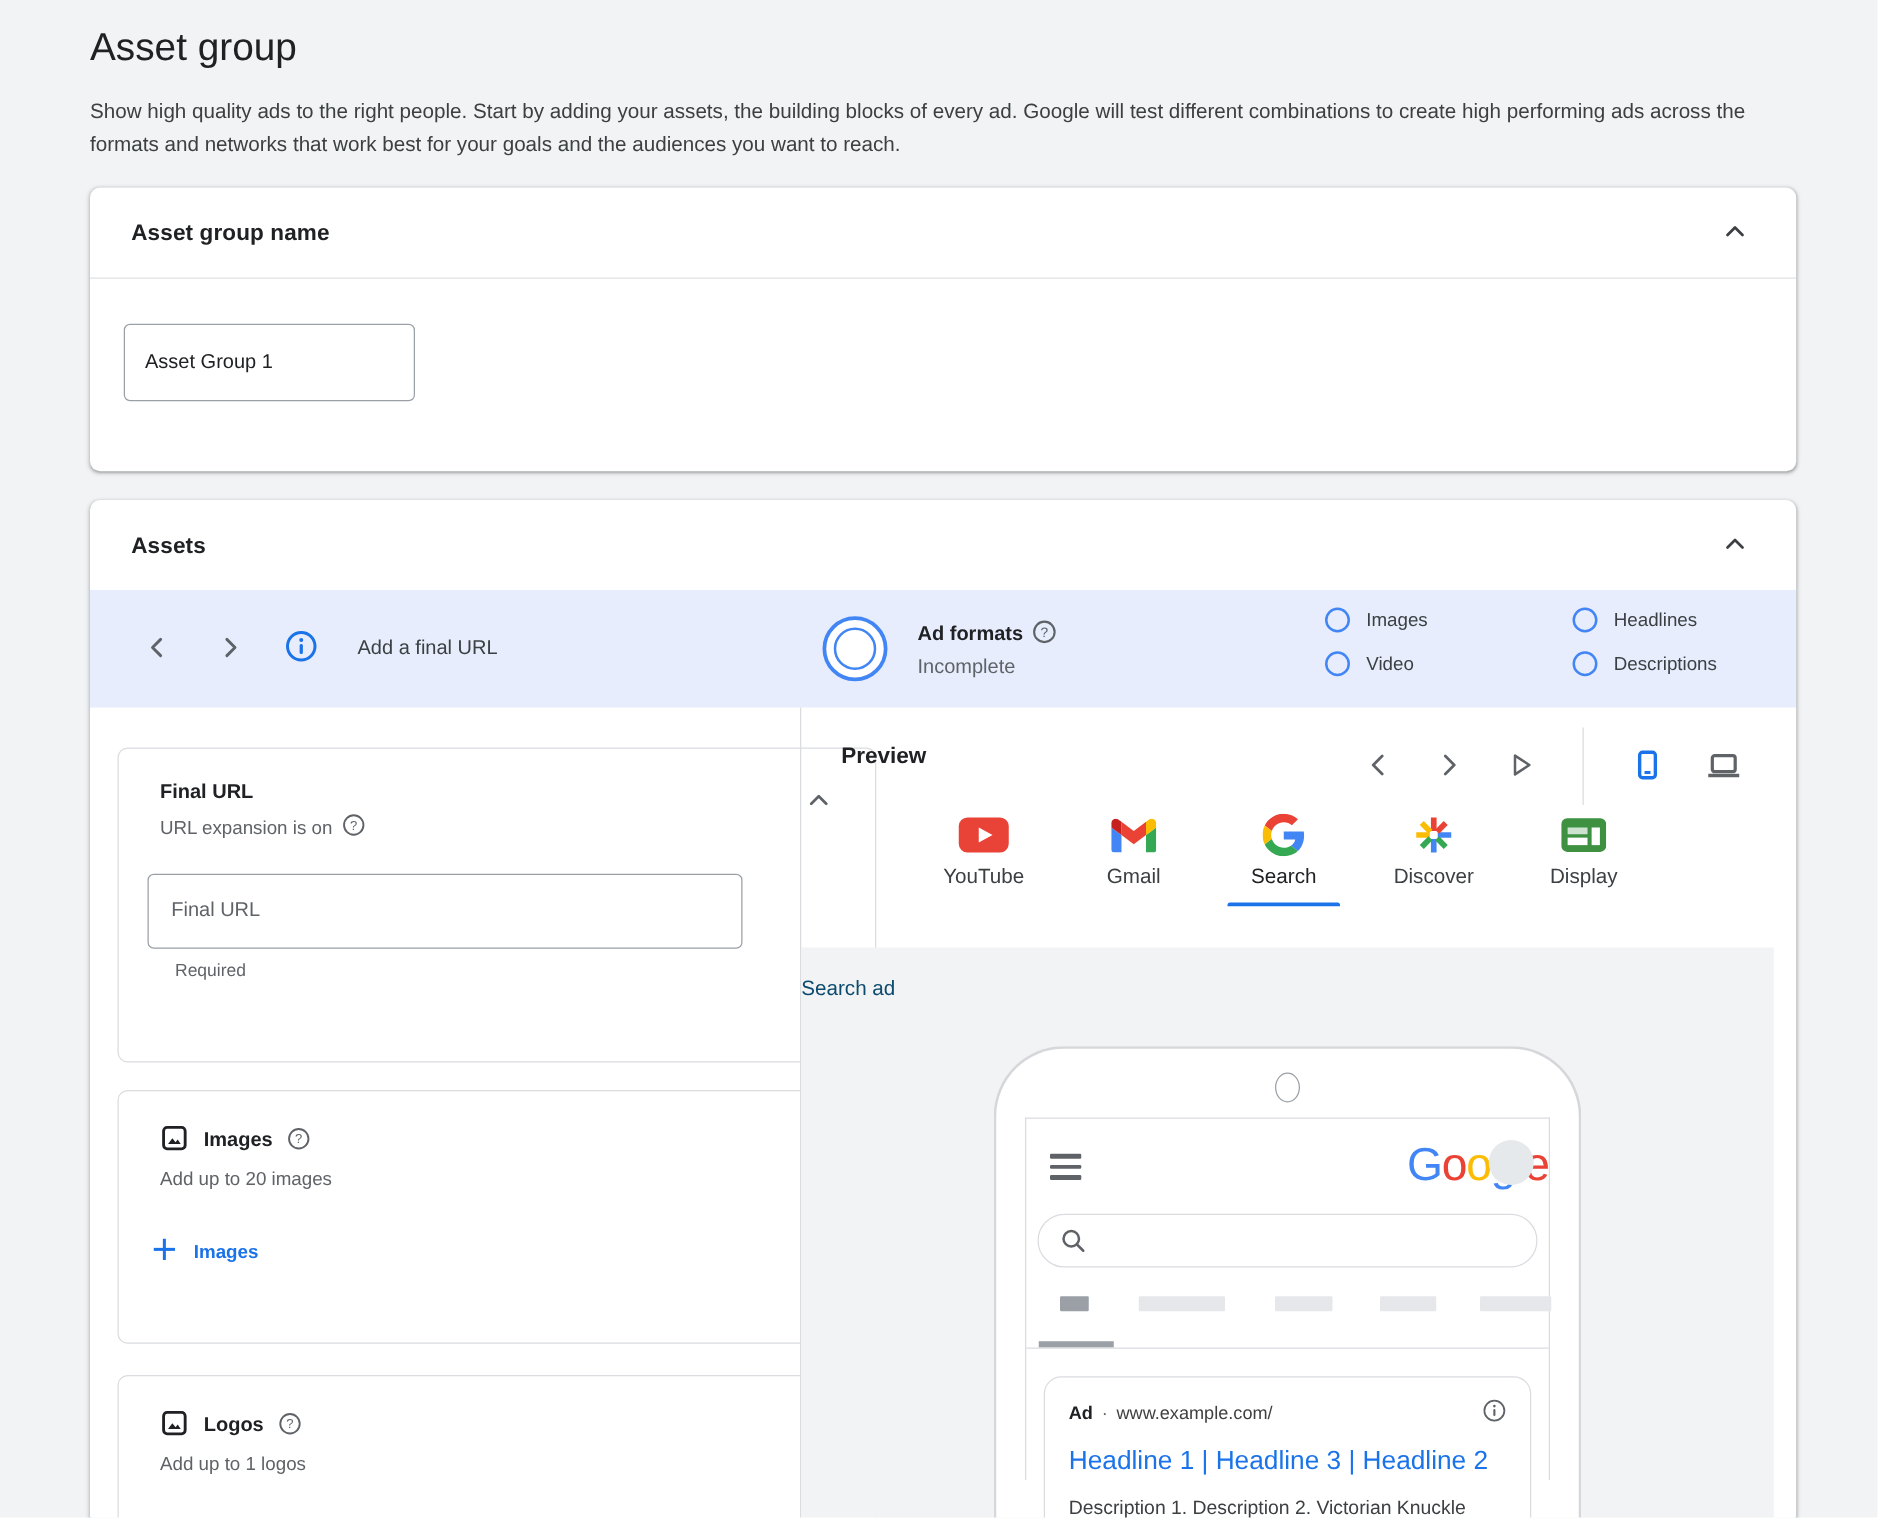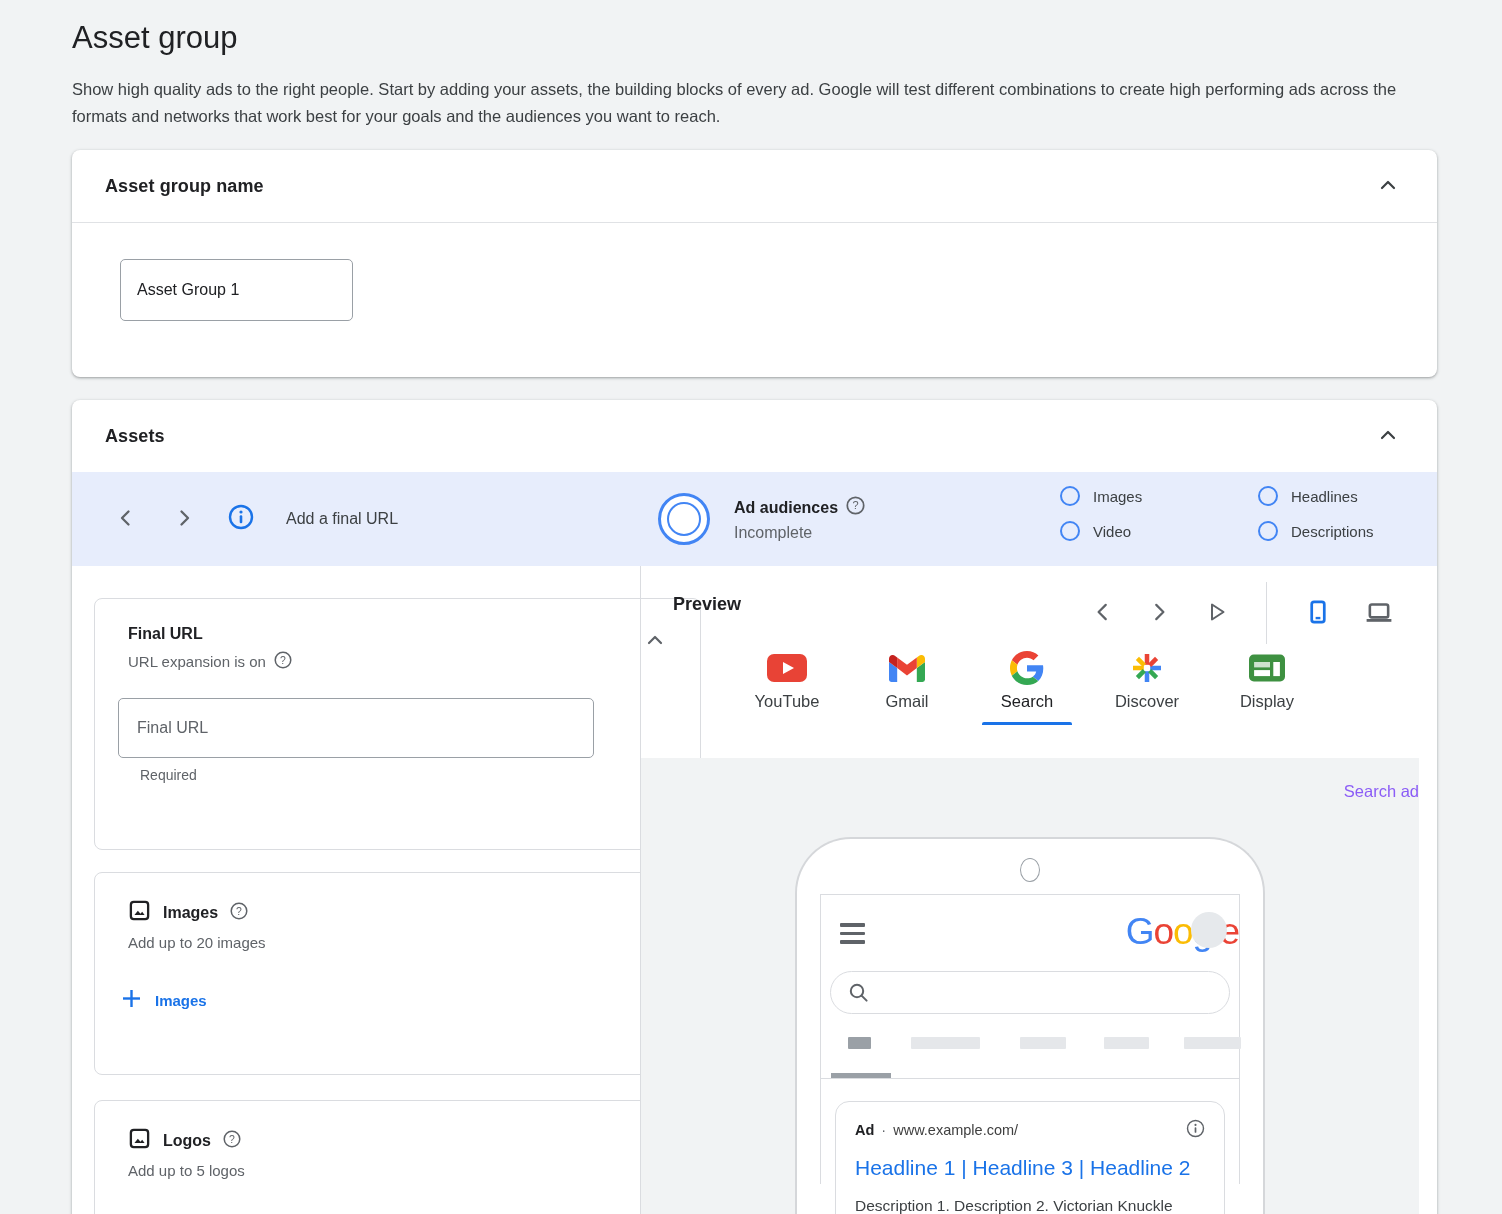--- a/index.html
+++ b/index.html
@@ -13,21 +13,21 @@
   .card { position:absolute; left:72px; width:1365px; background:#fff; border-radius:8px;
           box-shadow:0 1px 2px rgba(60,64,67,.3), 0 1px 3px 1px rgba(60,64,67,.15); }
   .name-card { top:150px; height:227px; }
   .assets-card { top:400px; height:880px; overflow:hidden; }
 
   .card-header { height:72px; display:flex; align-items:center; justify-content:space-between; padding:0 34px 0 33px; }
   .card-header .hd-title { font-size:18px; font-weight:700; color:#202124; letter-spacing:.1px; }
   .icon-btn { background:none; border:none; cursor:pointer; display:flex; align-items:center; justify-content:center; padding:4px; }
   .hdivider { height:1px; background:#e0e2e5; }
 
-  .name-body { padding:36px 48px; }
+  .name-body { padding:36px 27px; }
   .name-input { width:233px; height:62px; border:1px solid #9aa0a6; border-radius:5px; padding:0 16px;
                 font-size:16px; color:#202124; font-family:"Liberation Sans", sans-serif; background:#fff; }
 
   
   .toolbar { position:relative; height:94px; background:#e7edfc; }
   .tb-left { position:absolute; left:40px; top:0; height:94px; display:flex; align-items:center; gap:30px; }
   .tb-label { font-size:16px; color:#3c4043; margin-left:2px; }
   .tb-strength { position:absolute; left:586px; top:0; height:94px; display:flex; align-items:center; gap:24px; }
   .gauge { width:52px; height:52px; border-radius:50%; border:3px solid #4285f4; background:#fff; display:flex; align-items:center; justify-content:center; }
   .gauge-inner { width:34px; height:34px; border-radius:50%; border:2px solid #4285f4; background:#fff; }
@@ -69,21 +69,21 @@
   .ptab .ptab-icon { height:40px; display:flex; align-items:center; justify-content:center; }
   .ptab .ptab-label { margin-top:4px; font-size:16.5px; color:#3c4043; }
   .ptab.active .ptab-label { color:#202124; }
   .tab-underline { position:absolute; bottom:0; width:90px; height:3px; background:#1a73e8; border-radius:2px 2px 0 0; }
 
   .yt-icon { width:40px; height:28px; background:#e84336; border-radius:7px; display:flex; align-items:center; justify-content:center; }
   .yt-tri { width:0; height:0; border-left:11px solid #fff; border-top:6.5px solid transparent; border-bottom:6.5px solid transparent; margin-left:2px; }
 
   
   .preview-stage { position:absolute; top:192px; left:0; right:18px; bottom:0; background:#f1f3f4; }
-  .stage-label { text-align:right; font-size:16.5px; color:#8b5cf6; padding-top:24px; }
+  .stage-label { text-align:left; font-size:16.5px; color:#0c4a6e; padding-top:24px; }
   .phone { position:relative; margin:36px auto 0; width:470px; height:400px; background:#fff;
            border:2px solid #d5d7da; border-bottom:none; border-radius:56px 56px 0 0; }
   .camera { position:absolute; top:19px; left:50%; transform:translateX(-50%); width:20px; height:24px;
             border:1.5px solid #9aa0a6; border-radius:50%; }
   .screen { position:absolute; top:55px; left:23px; width:420px; height:290px; background:#fff; border:1px solid #dadce0; border-bottom:none; }
   .screen-top { position:relative; height:58px; margin-top:14px; }
   .hamburger { position:absolute; left:19px; top:14px; width:25px; display:flex; flex-direction:column; gap:5px; }
   .hamburger span { height:3.5px; background:#5f6368; border-radius:1px; }
   .glogo { position:absolute; left:0; right:0; top:2px; text-align:right; font-size:37px; font-weight:500; letter-spacing:-1px; }
   .gl-b { color:#4285F4; } .gl-r { color:#EA4335; } .gl-y { color:#FBBC05; } .gl-g { color:#34A853; }
@@ -166,21 +166,21 @@
         </span>
         <span class="tb-label">Add a final URL</span>
       </div>
 
       <div class="tb-strength">
         <div class="gauge">
             <div class="gauge-inner"></div>
           </div>
         <div>
           <div class="strength-line1">
-            <span class="strength-title">Ad audiences</span>
+            <span class="strength-title">Ad formats</span>
             <span>
               <svg width="19" height="19" viewBox="0 0 19 19" fill="none">
                 <circle cx="9.5" cy="9.5" r="8.2" stroke="#5f6368" stroke-width="1.7"></circle>
                 <text x="9.5" y="13.4" text-anchor="middle" font-size="11" font-family="Liberation Sans, sans-serif" fill="#5f6368">?</text>
               </svg>
             </span>
           </div>
           <div class="strength-status">Incomplete</div>
         </div>
       </div>
@@ -285,21 +285,21 @@
                   </svg>
                 </span>
                 <span class="ih-title">Logos</span>
                 <span>
                   <svg width="18" height="18" viewBox="0 0 19 19" fill="none">
                     <circle cx="9.5" cy="9.5" r="8.2" stroke="#5f6368" stroke-width="1.6"></circle>
                     <text x="9.5" y="13.4" text-anchor="middle" font-size="11" font-family="Liberation Sans, sans-serif" fill="#5f6368">?</text>
                   </svg>
                 </span>
               </div>
-              <div class="ih-sub">Add up to 5 logos</div>
+              <div class="ih-sub">Add up to 1 logos</div>
             </div>
             <button class="icon-btn" style="align-self:flex-start;">
               <span>
                 <svg width="22" height="22" viewBox="0 0 22 22" fill="none">
                     <polyline points="5,14 11,8 17,14" stroke="#5f6368" stroke-width="2.2" stroke-linecap="round" stroke-linejoin="round"></polyline>
                   </svg>
               </span>
             </button>
           </div>
         </div>

